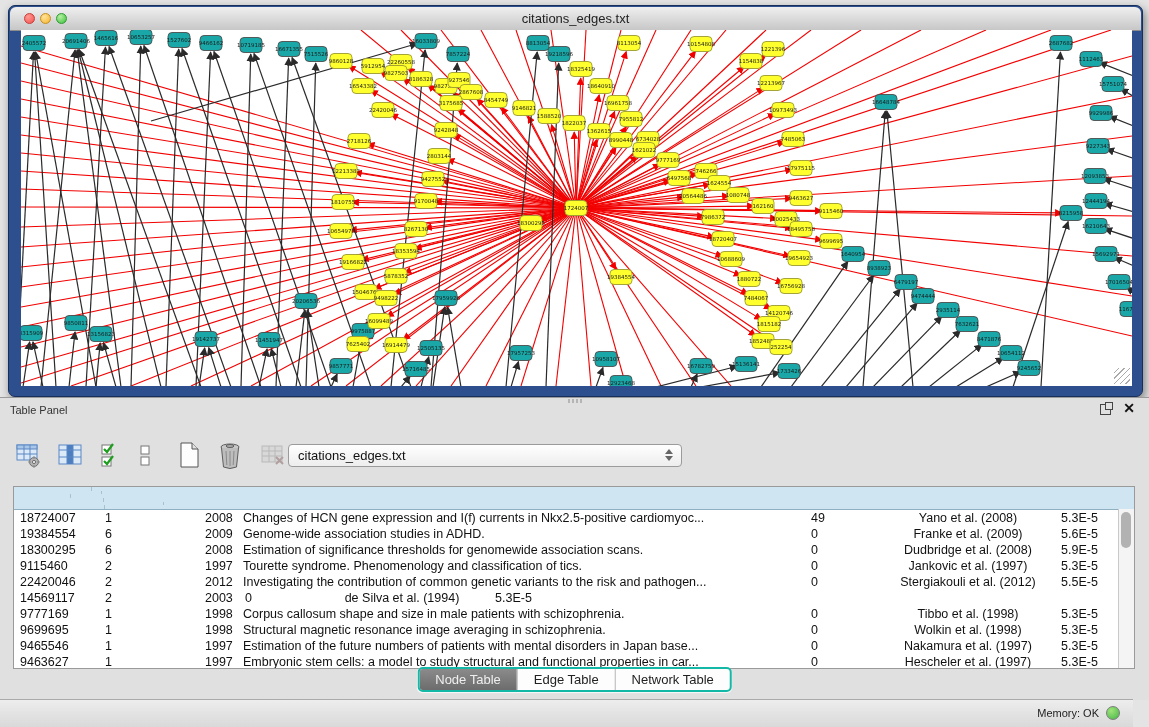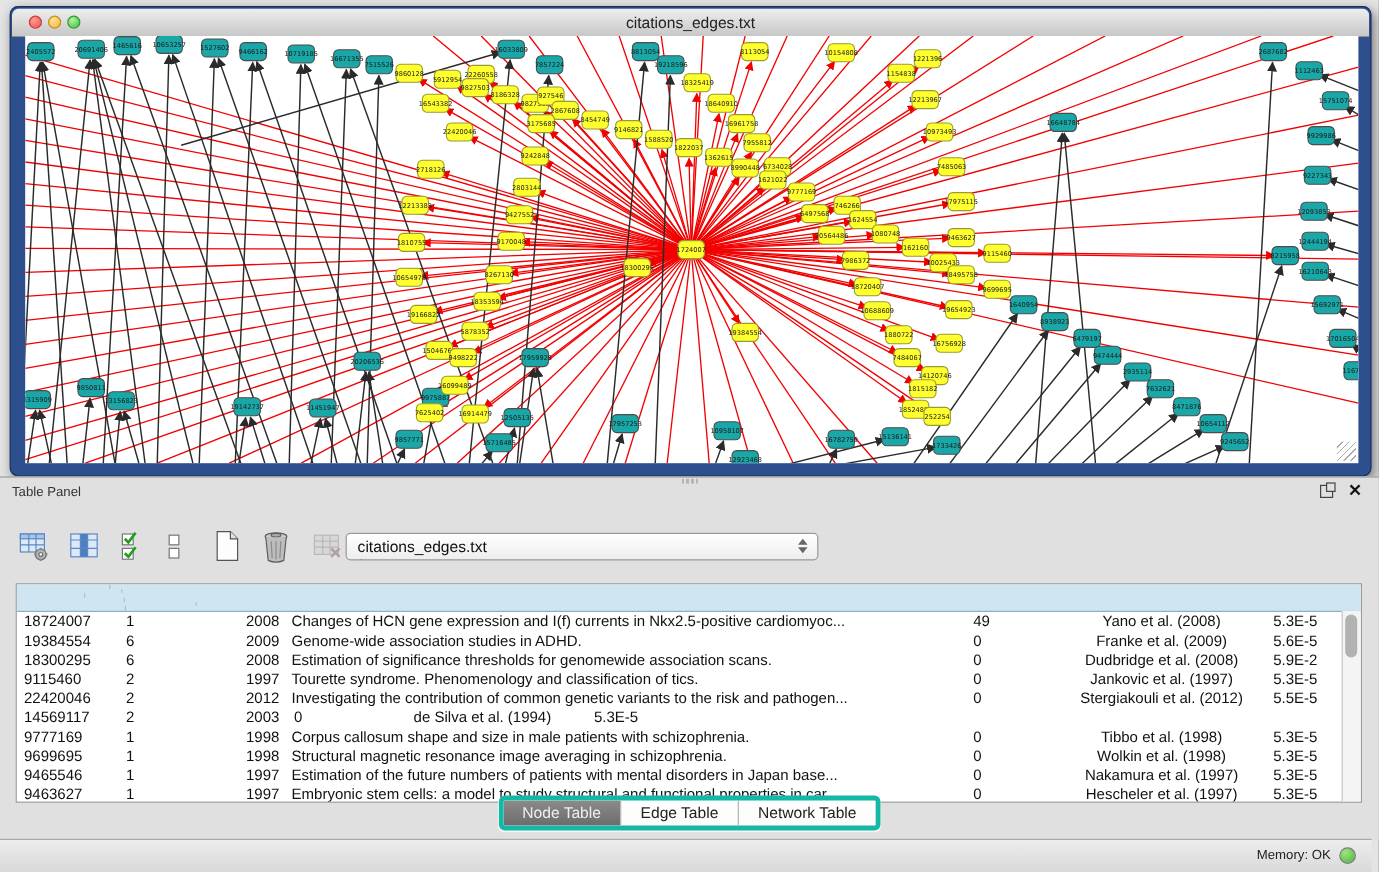--- a/index.html
+++ b/index.html
@@ -61,28 +61,28 @@
   .c-title{flex:1;padding-left:6px;}
   .c-out{width:90px;padding-left:8px;}
   .c-short{width:150px;text-align:center;}
   .c-page{width:91px;padding-left:18px;}
   .sort-tri{display:inline-block;font-size:9px;color:#355;margin-right:3px;transform:translateY(-1px);}
   #vscroll{position:absolute;right:0;top:22px;bottom:0;width:15px;background:#f4f4f4;border-left:1px solid #c9c9c9;}
   #vthumb{position:absolute;left:2px;top:3px;width:10px;height:36px;border-radius:5px;background:#b2b2b2;}
 
   
   #tabs{position:absolute;left:50%;transform:translateX(-50%);bottom:8px;height:21px;display:flex;
-    border:4px solid #14b8a6;border-radius:5px;overflow:hidden;background:#fdfdfd;
+    border:2px solid #14b8a6;border-radius:5px;overflow:hidden;background:#fdfdfd;
     box-shadow:0 1px 1px rgba(255,255,255,.8);}
   .tab{font-size:13px;color:#222;line-height:21px;padding:0 16px;border-right:1px solid #b5b5b5;}
   .tab:last-child{border-right:none;}
   .tab.active{background:linear-gradient(#8b8b8b,#6c6c6c);color:#efefef;}
 
   
-  #statusbar{position:absolute;left:0;right:6px;bottom:0;height:27px;
+  #statusbar{position:absolute;left:0;right:16px;bottom:0;height:27px;
     background:linear-gradient(#ededed,#d9d9d9);border-top:1px solid #aaa;}
   #memory{position:absolute;right:34px;top:7px;font-size:11px;color:#222;}
   #mem-dot{position:absolute;right:13px;top:6px;width:14px;height:14px;border-radius:50%;
     border:1px solid #7c7c7c;background:radial-gradient(circle at 35% 30%,#9fe579,#46b446);box-sizing:border-box;}
 </style>
 </head>
 <body>
 
 <div id="net-window">
   <div id="titlebar">
@@ -933,21 +933,21 @@
           <div class="td c-short">Franke et al. (2009)</div>
           <div class="td c-page">5.6E-5</div>
         </div>
         <div class="tr">
           <div class="td c-name">18300295</div>
           <div class="td c-ind">6</div>
           <div class="td c-year">2008</div>
           <div class="td c-title">Estimation of significance thresholds for genomewide association scans.</div>
           <div class="td c-out">0</div>
           <div class="td c-short">Dudbridge et al. (2008)</div>
-          <div class="td c-page">5.9E-2</div>
+          <div class="td c-page">5.9E-5</div>
         </div>
         <div class="tr">
           <div class="td c-name">9115460</div>
           <div class="td c-ind">2</div>
           <div class="td c-year">1997</div>
           <div class="td c-title">Tourette syndrome. Phenomenology and classification of tics.</div>
           <div class="td c-out">0</div>
           <div class="td c-short">Jankovic et al. (1997)</div>
           <div class="td c-page">5.3E-5</div>
         </div>

